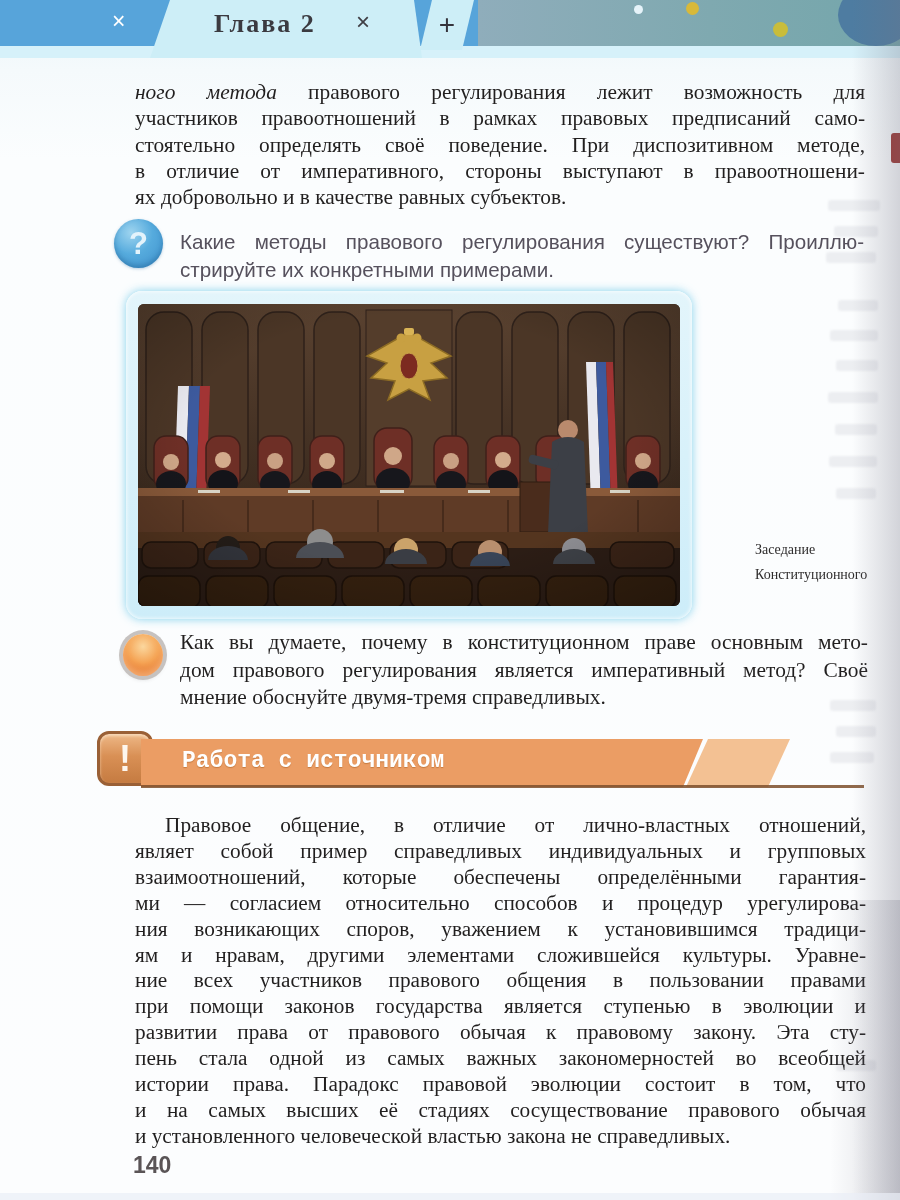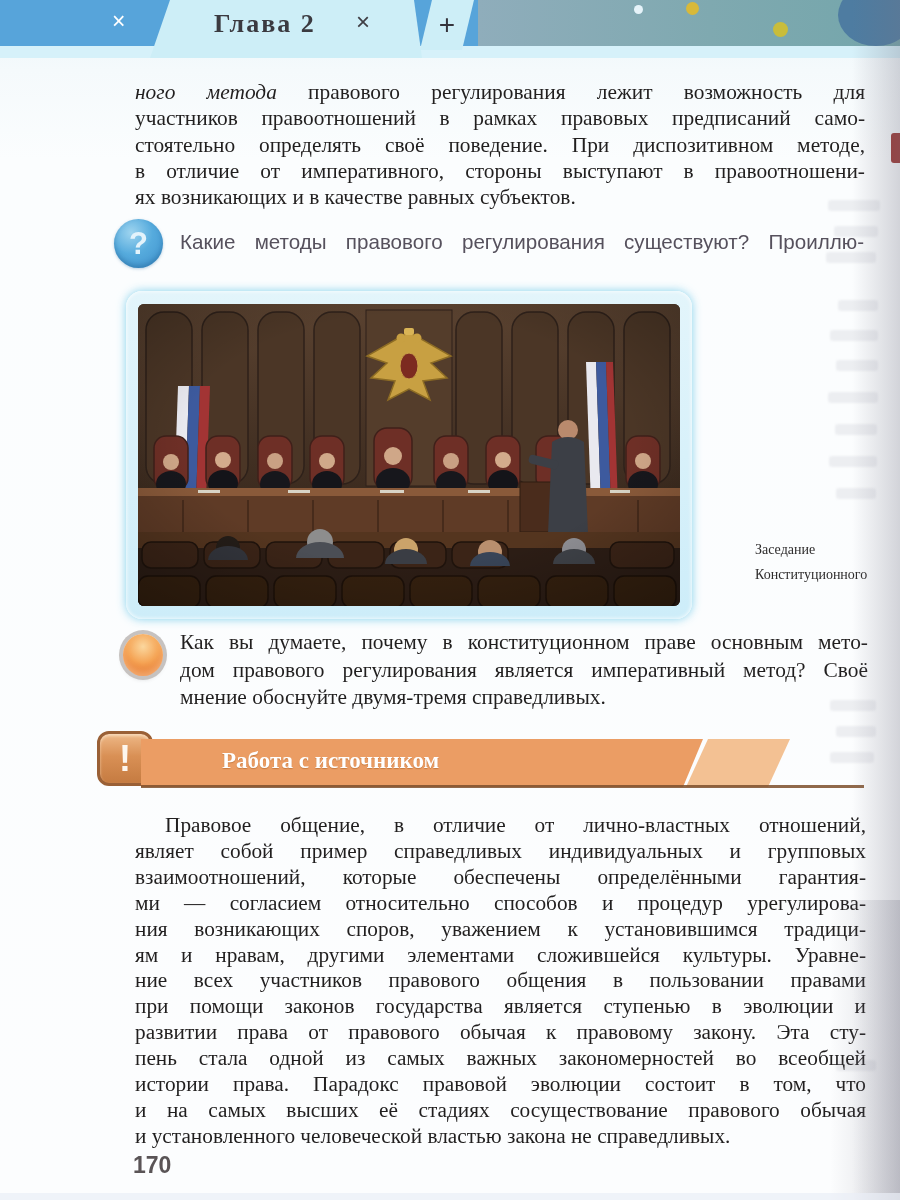--- a/index.html
+++ b/index.html
@@ -68,22 +68,22 @@
   .badge{position:absolute;left:97px;top:731px;width:56px;height:55px;border-radius:12px;
          background:linear-gradient(180deg,#eeb887 0%,#d99055 45%,#c57b41 100%);
          border:3px solid #9a6036;box-sizing:border-box;
          box-shadow:inset 0 2px 3px rgba(255,240,220,.6);
          display:flex;align-items:center;justify-content:center;
          font-family:"Liberation Sans",sans-serif;font-weight:bold;font-size:36px;color:#fdf6ee;}
   .banner-strip{position:absolute;left:141px;top:739px;width:562px;height:48px;background:#eb9d64;
                 clip-path:polygon(0 0,100% 0,calc(100% - 20px) 100%,0 100%);}
   .banner-tail{position:absolute;left:686px;top:739px;width:104px;height:48px;background:#f3c193;
                clip-path:polygon(22px 0,100% 0,calc(100% - 22px) 100%,0 100%);}
-  .banner-title{position:absolute;left:182px;top:748px;font-family:Liberation Serif, serif;
-                font-weight:bold;font-size:23px;color:#ffffff;text-shadow:0 1px 1px rgba(150,80,20,.45);margin-left:40px;}
+  .banner-title{position:absolute;left:182px;top:748px;font-family:Liberation Mono, monospace;
+                font-weight:bold;font-size:23px;color:#ffffff;text-shadow:0 1px 1px rgba(150,80,20,.45);}
   .banner-rule{position:absolute;left:141px;right:36px;top:785px;height:3px;background:#7d4f2b;opacity:.85;}
 
   
   .page-num{position:absolute;left:133px;top:1152px;font-family:"Liberation Sans",sans-serif;
             font-weight:bold;font-size:23px;color:#5a5456;}
 
   
   .edge-shade{position:absolute;right:0;top:0;width:48px;height:100%;pointer-events:none;
               background:linear-gradient(to right,rgba(130,130,145,0),rgba(115,115,132,.30));}
   .edge-shade2{position:absolute;right:0;top:900px;width:70px;height:300px;pointer-events:none;
@@ -117,28 +117,29 @@
   </header>
 
   <div class="jblock p1">
     <div class="jline">
       <span class="ital">ного метода</span><span> правового регулирования лежит возможность для</span>
     </div>
     <div>
         <div class="jline">участников правоотношений в рамках правовых предписаний само-</div>
         <div class="jline">стоятельно определять своё поведение. При диспозитивном методе,</div>
         <div class="jline">в отличие от императивного, стороны выступают в правоотношени-</div>
-        <div class="jline last">ях возникающих и в качестве равных субъектов.</div>
+        <div class="jline last">ях добровольно и в качестве равных субъектов.</div>
       </div>
   </div>
 
   <div class="q-icon">?</div>
   <div class="jblock question-text">
     <div>
         <div class="jline">Какие методы правового регулирования существуют? Проиллю-</div>
+        <div class="jline last">стрируйте их конкретными примерами.</div>
       </div>
   </div>
 
   <figure class="photo-frame" style="margin:0">
     <div class="photo-inner">
       <svg width="542" height="302" viewBox="0 0 542 302" xmlns="http://www.w3.org/2000/svg">
         <defs>
           <linearGradient id="wallg" x1="0" y1="0" x2="0" y2="1">
             <stop offset="0" stop-color="#5a4230"></stop>
               <stop offset="1" stop-color="#3c2b1f"></stop>
@@ -334,21 +335,21 @@
         <div class="jline">ние всех участников правового общения в пользовании правами</div>
         <div class="jline">при помощи законов государства является ступенью в эволюции и</div>
         <div class="jline">развитии права от правового обычая к правовому закону. Эта сту-</div>
         <div class="jline">пень стала одной из самых важных закономерностей во всеобщей</div>
         <div class="jline">истории права. Парадокс правовой эволюции состоит в том, что</div>
         <div class="jline">и на самых высших её стадиях сосуществование правового обычая</div>
         <div class="jline last">и установленного человеческой властью закона не справедливых.</div>
       </div>
   </div>
 
-  <div class="page-num">170</div>
+  <div class="page-num">140</div>
 
   <div class="smudge" style="left:828px;top:200px;width:52px;height:11px"></div>
   <div class="smudge" style="left:834px;top:226px;width:44px;height:11px"></div>
   <div class="smudge" style="left:826px;top:252px;width:50px;height:11px"></div>
   <div class="smudge" style="left:838px;top:300px;width:40px;height:11px"></div>
   <div class="smudge" style="left:830px;top:330px;width:48px;height:11px"></div>
   <div class="smudge" style="left:836px;top:360px;width:42px;height:11px"></div>
   <div class="smudge" style="left:828px;top:392px;width:50px;height:11px"></div>
   <div class="smudge" style="left:835px;top:424px;width:42px;height:11px"></div>
   <div class="smudge" style="left:829px;top:456px;width:48px;height:11px"></div>

